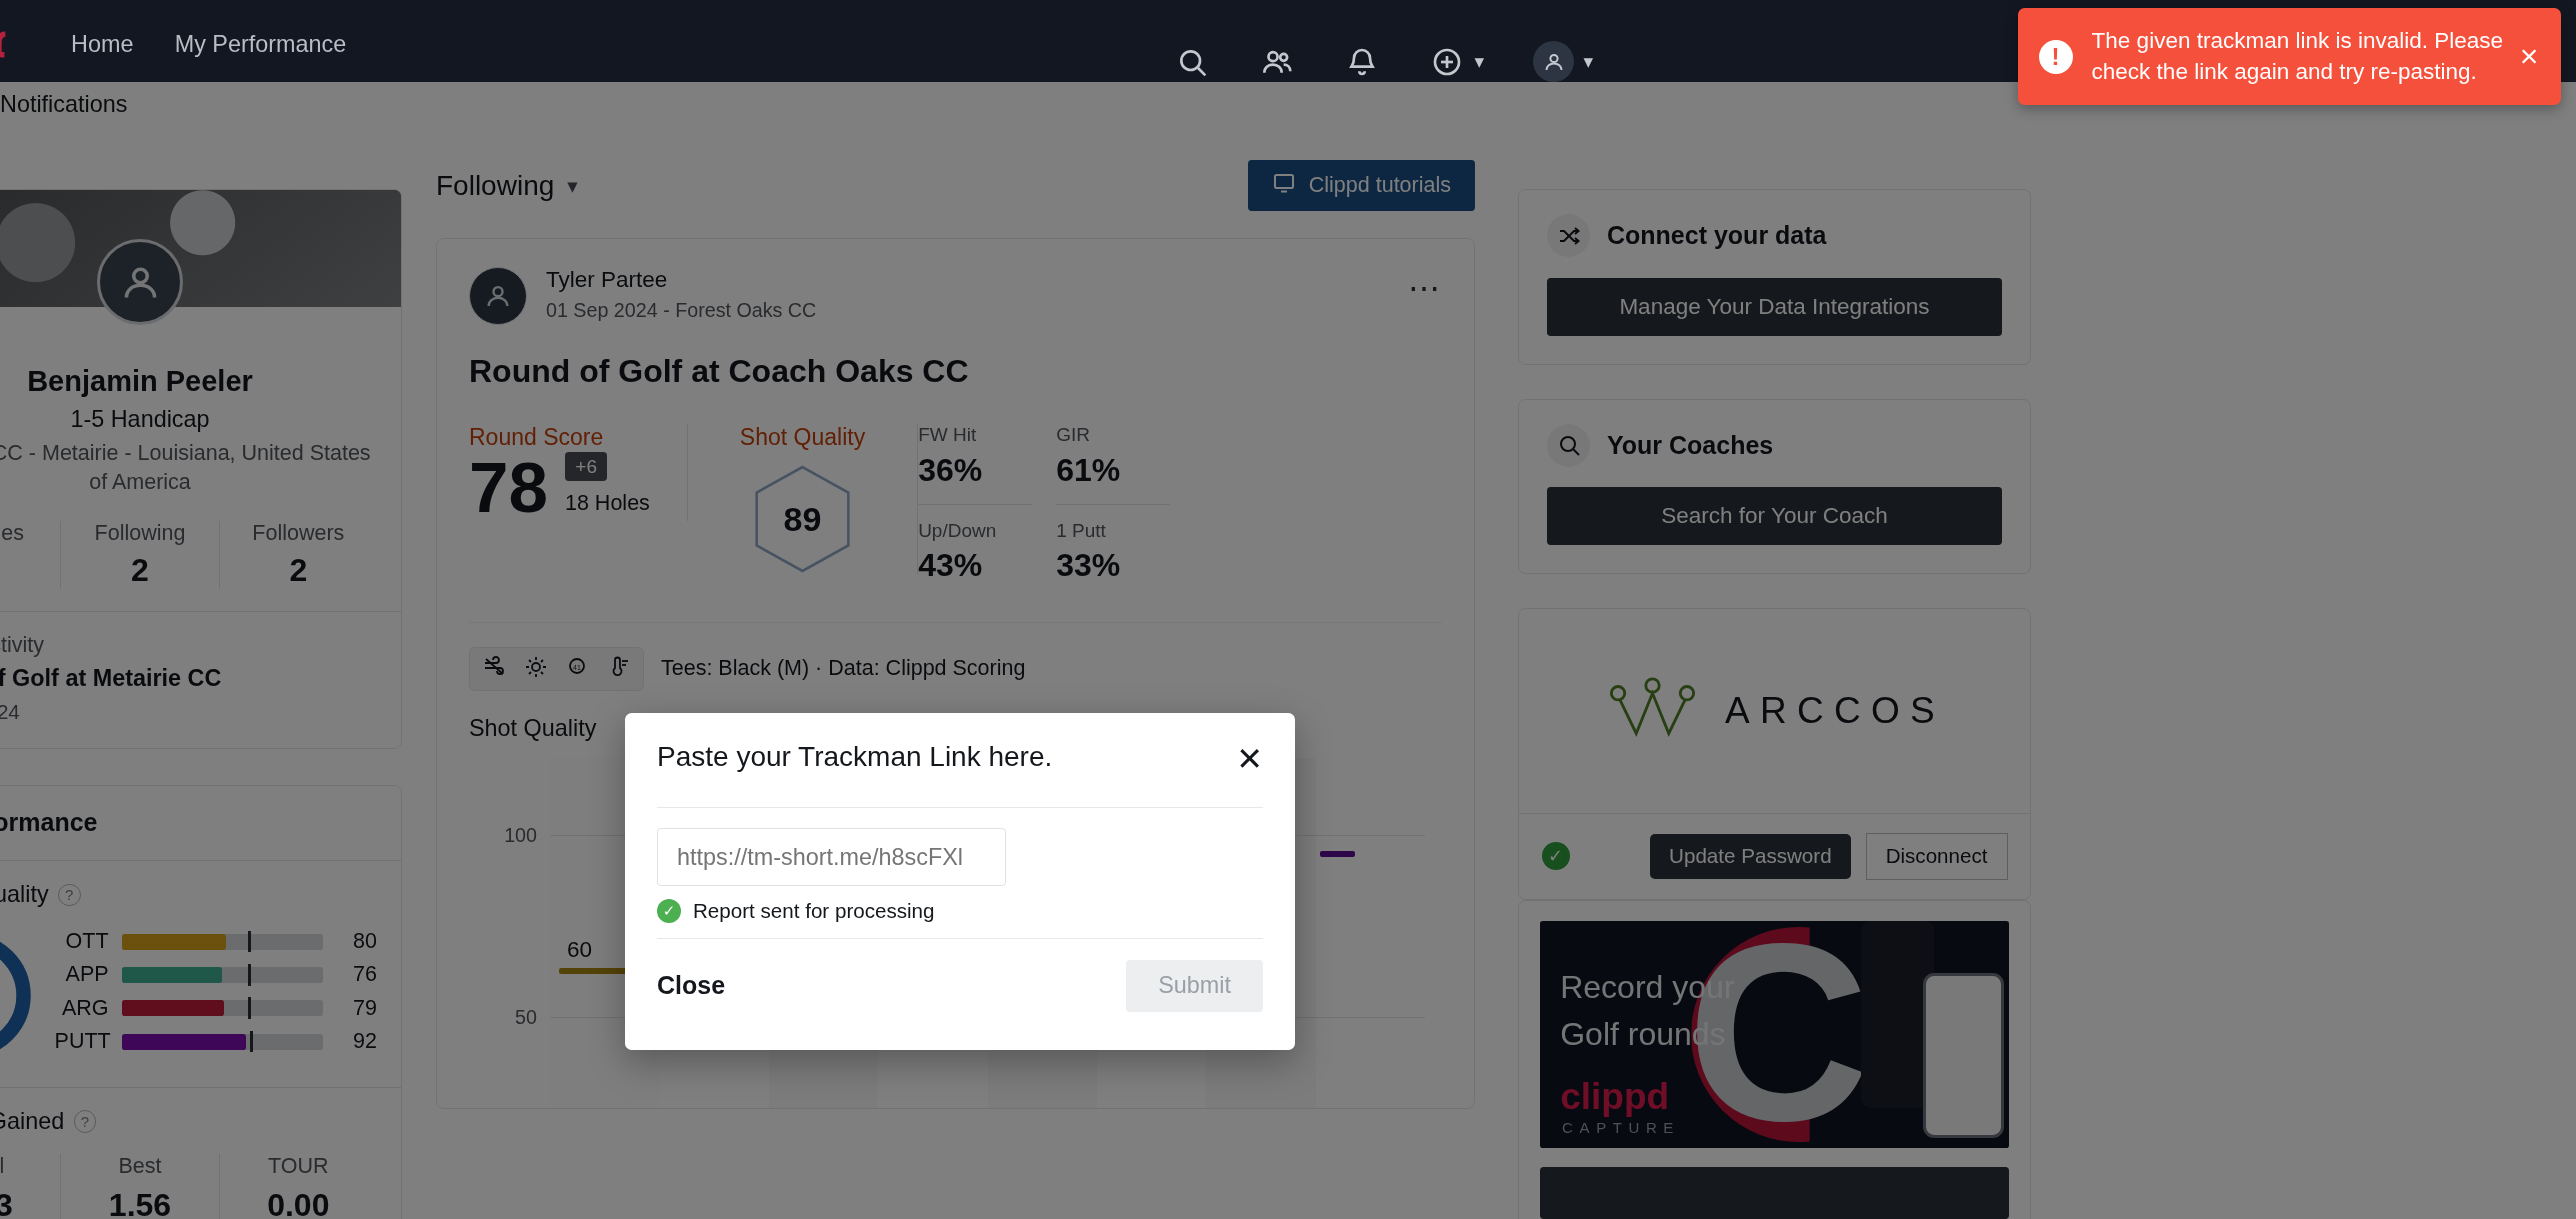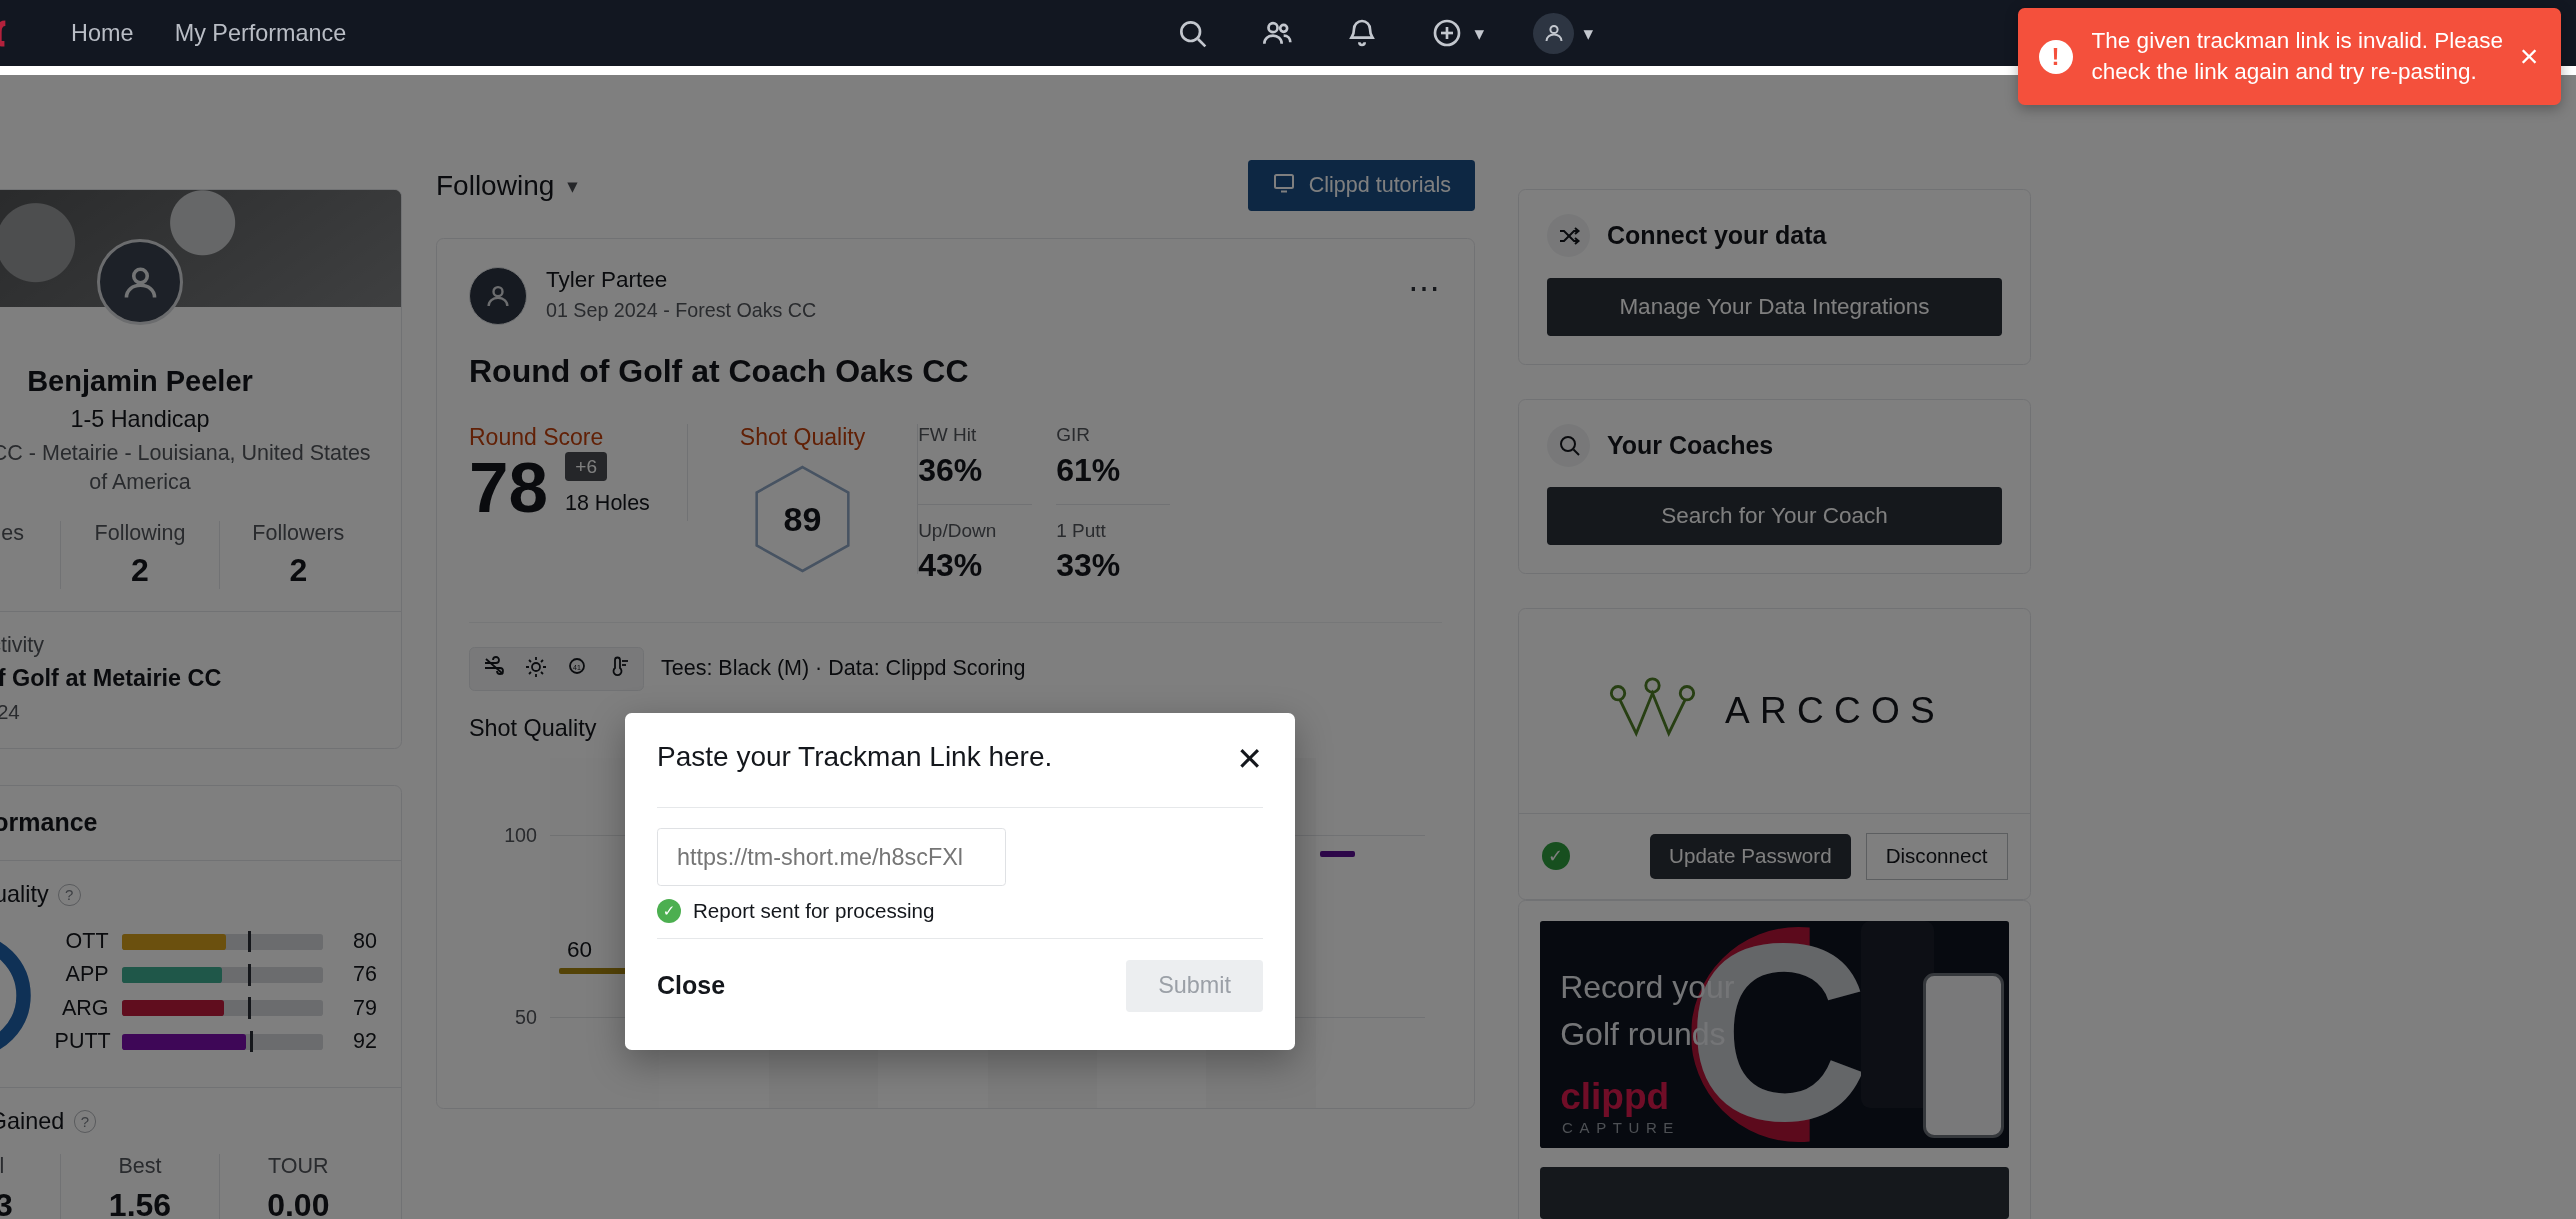--- a/index.html
+++ b/index.html
@@ -11,22 +11,22 @@
   }
   #root { position: relative; width: 2576px; height: 1220px; }
 
   
   #page { position: absolute; inset: 0; }
   #scrim { position: absolute; left: 0; top: 75px; right: 0; bottom: 0;
            background: rgba(0,0,0,0.50); z-index: 40; }
 
   
   #topnav {
-    position: absolute; left: 0; top: 0; width: 2576px; height: 66px;
-    background: #121721; display: flex; align-items: center; z-index: 60;
+    position: absolute; left: 0; top: 0; width: 2576px; height: 82px;
+    background: #121721; display: flex; align-items: flex-end; z-index: 60;
   }
   .brand { width: 43px; height: 75px; display:flex; align-items:center; justify-content:flex-start;
            margin-left:-15px; }
   .brand svg { display:block; }
   .navlink {
     color: #b9bdc5; font-size: 23.4px; padding: 0 20.6px; line-height: 75px;
     white-space: nowrap;
   }
   .navlink.first { margin-left: 22.5px; }
   #navright { margin-left: auto; display: flex; align-items: center; gap: 49px;
@@ -301,20 +301,23 @@
             <svg viewBox="0 0 24 24" fill="none" stroke="currentColor" stroke-width="2">
                 <circle cx="12" cy="8.5" r="3.6"></circle>
                 <path d="M4.5 20c0-4 3.4-6.5 7.5-6.5s7.5 2.5 7.5 6.5"></path>
               </svg>
           </span>
           <span class="caret">▾</span>
         </span>
       </div>
     </div>
 
+    <div id="notifbar">
+      <span class="txt">Notifications</span>
+    </div>
 
     <div id="columns">
 
       <div id="leftcol">
 
         <div id="profilecard" class="card">
           <div class="cover">
             <span class="big-avatar">
               <svg viewBox="0 0 24 24" fill="none" stroke="currentColor" stroke-width="1.9">
                   <circle cx="12" cy="8.5" r="3.6"></circle>

